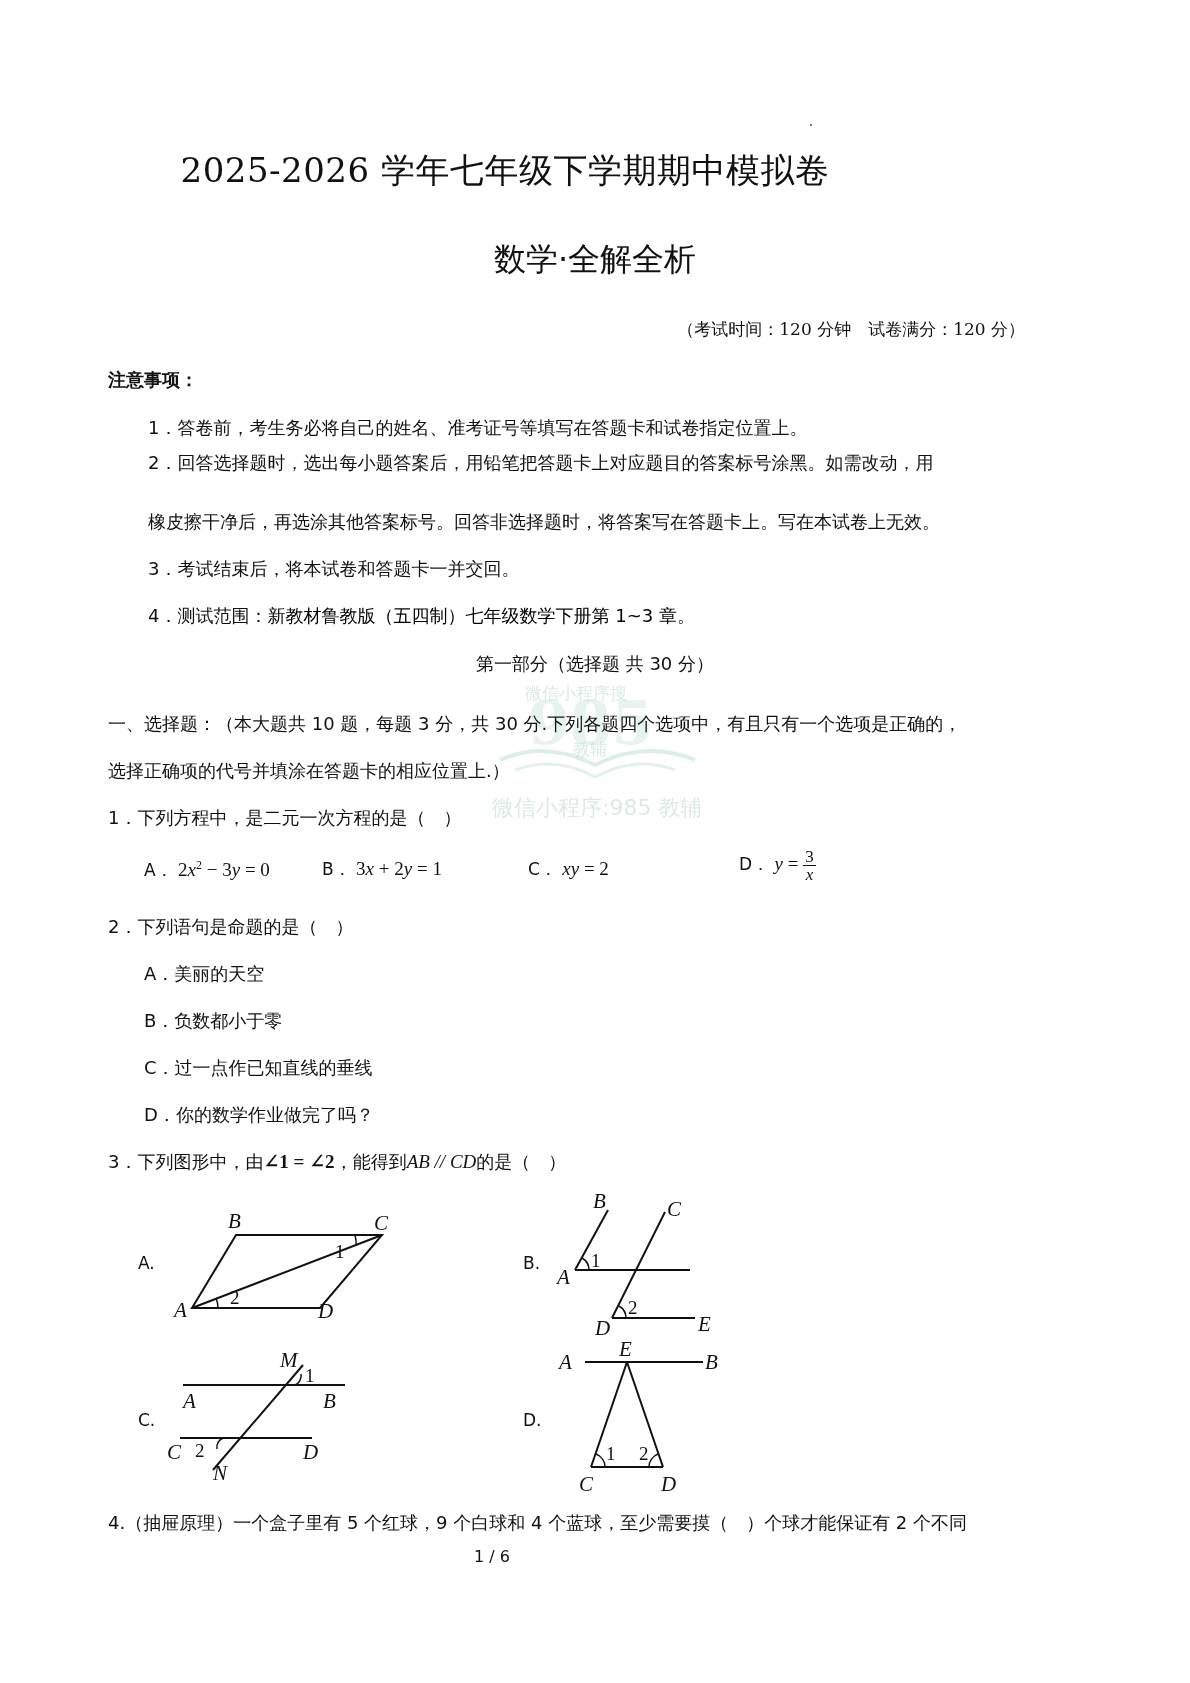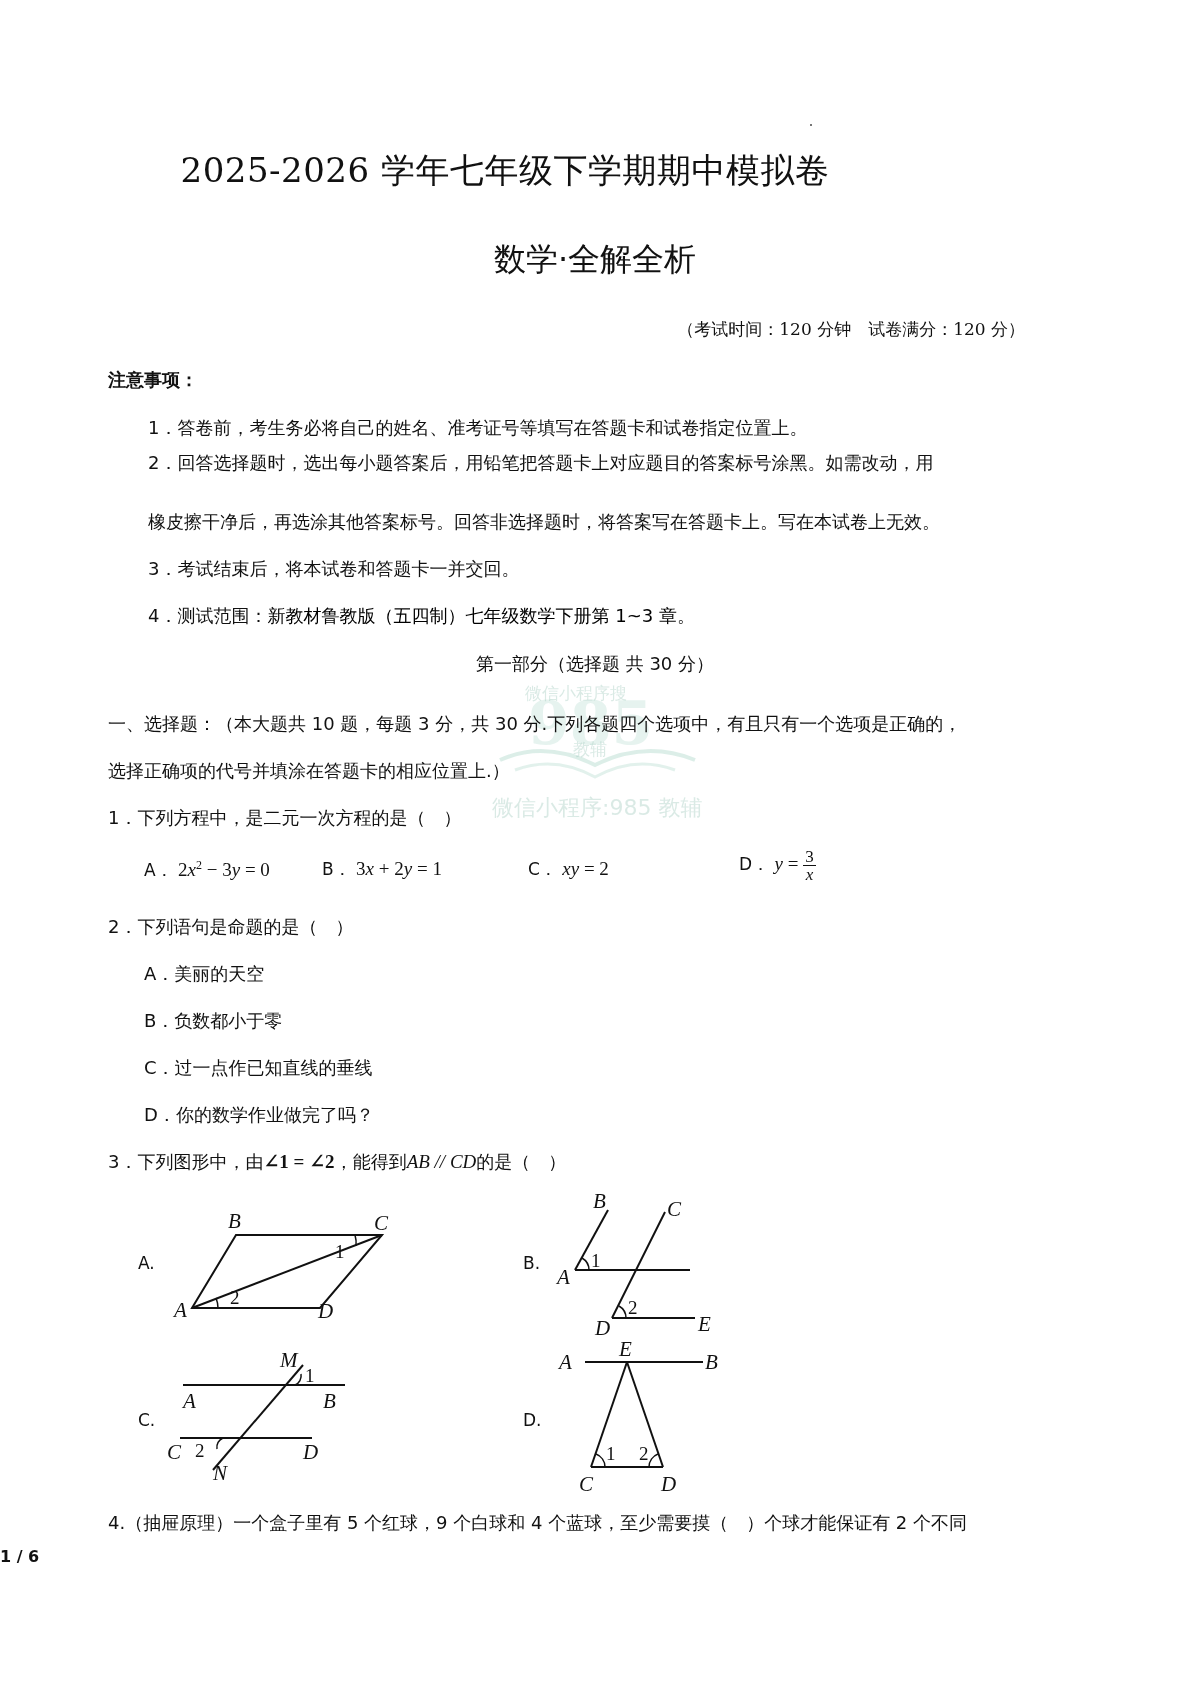--- a/index.html
+++ b/index.html
@@ -29,21 +29,21 @@
   .math { font-family: "Liberation Serif", "DejaVu Serif", serif; font-size: 19px; font-style: italic; }
   .math .n { font-style: normal; }
   .frac { display: inline-block; vertical-align: middle; text-align: center; line-height: 1; font-size: 17px; }
   .frac .num { display: block; border-bottom: 1px solid #111; padding: 0 2px; font-style: normal; }
   .frac .den { display: block; padding: 0 2px; }
   .watermark {
     color: rgba(150, 195, 180, 0.35); font-size: 22px; white-space: nowrap;
   }
   .wm-big { font-size: 60px; font-weight: bold; font-family: "DejaVu Serif", serif; color: rgba(140, 200, 180, 0.22); }
   .diagram-label { font-size: 17px; }
-  .footer { left: 0; width: 984px; top: 1547px; text-align: left; font-size: 16px; font-weight: bold; }
+  .footer { left: 0; width: 984px; top: 1547px; text-align: center; font-size: 16px; font-weight: normal; }
   svg text { font-family: "Liberation Serif", "DejaVu Serif", serif; font-style: italic; font-size: 21px; fill: #111; }
   svg text.n { font-style: normal; font-size: 19px; }
 </style>
 </head>
 <body>
 
 <div class="abs" style="left:810px;top:124px;width:2px;height:2px;background:#777;"></div>
 
 <div class="abs title">2025-2026 学年七年级下学期期中模拟卷</div>
 <div class="abs subtitle">数学·全解全析</div>

